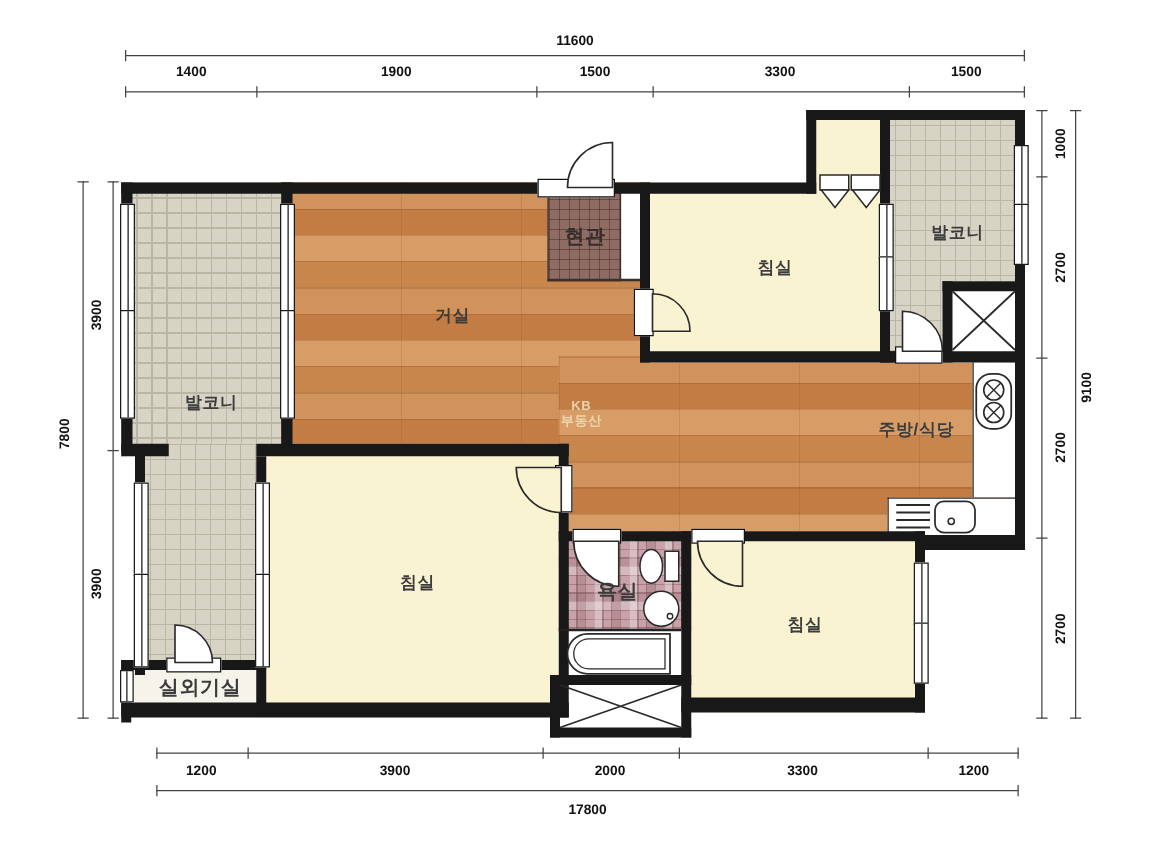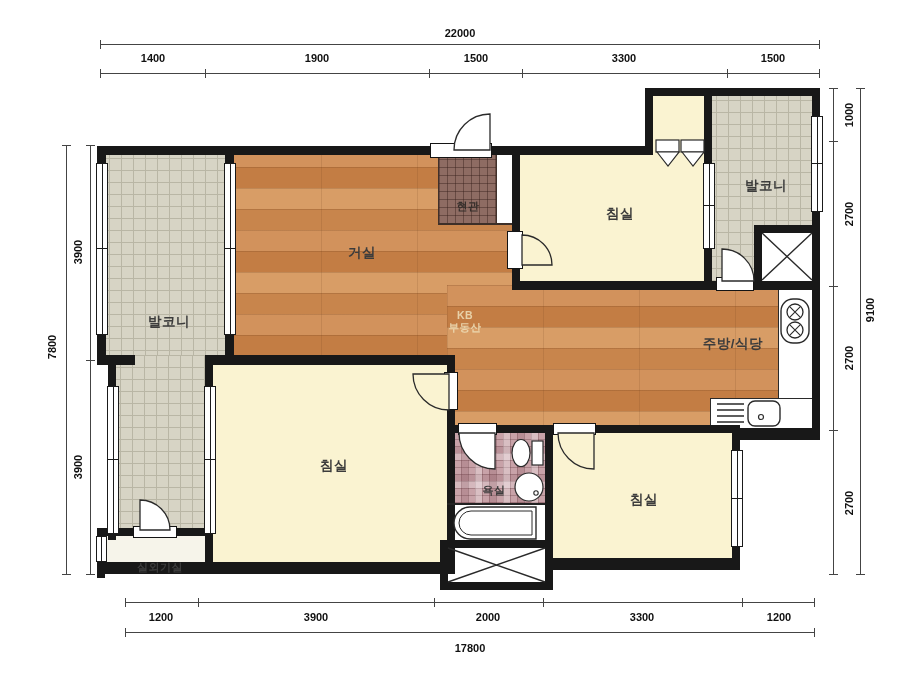--- a/index.html
+++ b/index.html
@@ -31,21 +31,21 @@
       repeating-linear-gradient(90deg, rgba(255,255,255,.30) 0 7px, transparent 7px 14px, rgba(122,70,80,.22) 14px 21px, transparent 21px 28px),
       repeating-linear-gradient(180deg, rgba(255,255,255,.24) 0 7px, transparent 7px 21px, rgba(122,70,80,.18) 21px 28px),
       repeating-linear-gradient(90deg, rgba(88,48,54,.30) 0 1px, transparent 1px 7px),
       repeating-linear-gradient(180deg, rgba(88,48,54,.30) 0 1px, transparent 1px 7px);}
   .cream{position:absolute;background:#faf3d1;}
   .whitebox{position:absolute;background:#fff;}
   .svc{position:absolute;background:#f6f4ea;}
   
   .rlabel{position:absolute;transform:translate(-50%,-50%);font-weight:700;color:#3c3c3c;
           font-size:13.5px;letter-spacing:.5px;white-space:nowrap;}
-  .rlabel.small{font-size:11px;margin-top:16px;}
+  .rlabel.small{font-size:16px;}
   .dim{position:absolute;transform:translate(-50%,-50%);font-weight:700;color:#111;
        font-size:11px;white-space:nowrap;}
   .dim.vert{transform:translate(-50%,-50%) rotate(-90deg);}
   .dline{position:absolute;background:#444;}
   .watermark{position:absolute;transform:translate(-50%,-50%);text-align:center;
        color:#efe0ba;opacity:.85;font-weight:700;font-size:10.5px;line-height:12px;letter-spacing:.5px;}
   svg.overlay{position:absolute;left:0;top:0;pointer-events:none;}
 </style>
 </head>
 <body>
@@ -182,26 +182,26 @@
   <span class="rlabel small" style="left:468px;top:190px;color:#352e2b;">현관</span>
   <span class="rlabel" style="left:620px;top:214px;">침실</span>
   <span class="rlabel" style="left:766px;top:186px;">발코니</span>
   <span class="rlabel" style="left:733px;top:344px;">주방/식당</span>
   <span class="rlabel" style="left:169px;top:322px;">발코니</span>
   <span class="rlabel" style="left:334px;top:466px;">침실</span>
   <span class="rlabel small" style="left:494px;top:474px;text-align:center;">욕실</span>
   <span class="rlabel" style="left:644px;top:500px;">침실</span>
   <span class="rlabel small" style="left:160px;top:551px;">실외기실</span>
 
-  <div class="watermark" style="left:465px;top:321px;">
+  <div class="watermark" style="left:465px;top:331px;">
     <div>KB</div>
     <div>부동산</div>
   </div>
 
-  <span class="dim" style="left:460px;top:33px;">22000</span>
+  <span class="dim" style="left:460px;top:33px;">11600</span>
   <div class="dline" style="left:100px;top:44px;width:720px;height:1px;"></div>
   <div class="dline" style="left:100px;top:40px;width:1px;height:9px;"></div>
   <div class="dline" style="left:819px;top:40px;width:1px;height:9px;"></div>
   <span class="dim" style="left:153px;top:58px;">1400</span>
   <span class="dim" style="left:317px;top:58px;">1900</span>
   <span class="dim" style="left:476px;top:58px;">1500</span>
   <span class="dim" style="left:624px;top:58px;">3300</span>
   <span class="dim" style="left:773px;top:58px;">1500</span>
   <div class="dline" style="left:100px;top:73px;width:720px;height:1px;"></div>
   <div class="dline" style="left:100px;top:69px;width:1px;height:9px;"></div>

